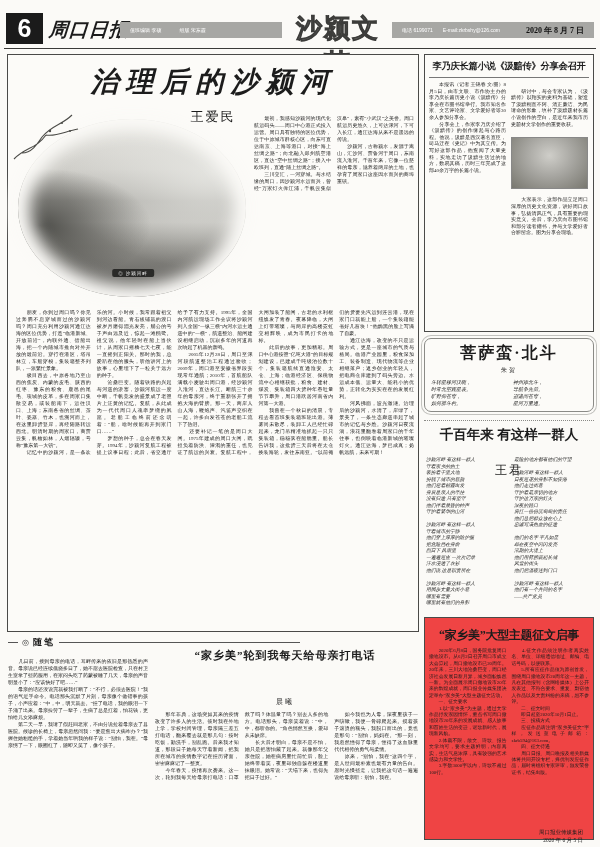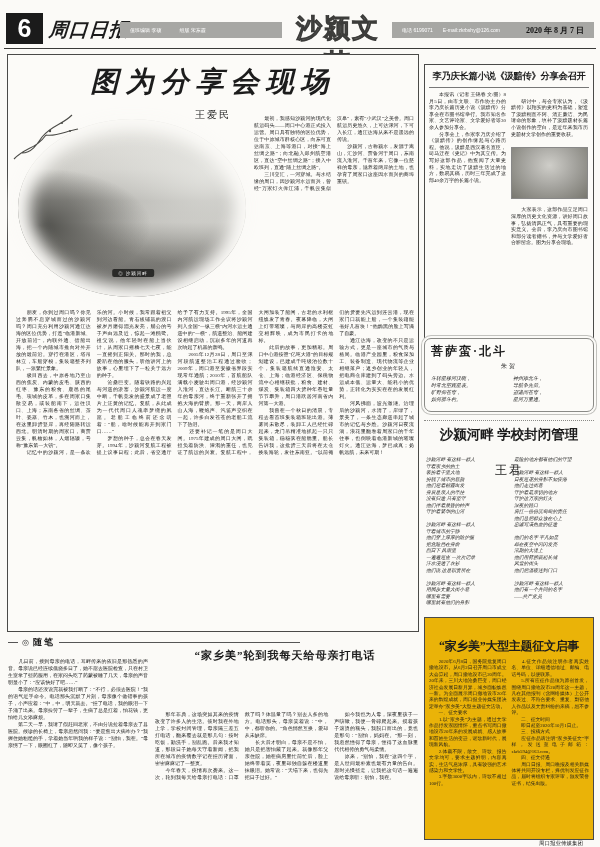--- a/index.html
+++ b/index.html
@@ -16,21 +16,21 @@
   .hbar2 { left:392px; width:202px; gap:10px; }
   .hbar .tiny { color:#fff; font-size:5px; font-family:"Liberation Sans",sans-serif; white-space:nowrap; }
   .hdate { color:#111; font-size:8px; font-weight:bold; white-space:nowrap; margin-left:auto; }
   .secttitle { position:absolute; left:286px; top:11px; width:104px; height:35px; text-align:center;
                font-size:26px; font-weight:bold; color:#6e6e6b; -webkit-text-stroke:0.8px #3c3c3a; letter-spacing:2px; line-height:35px; }
   .hrule { position:absolute; left:4px; top:48px; width:592px; border-top:1.5px solid #3a3a38; }
 
   
   .mainbox { position:absolute; left:7px; top:54px; width:412px; height:578px; border:1px solid #4a4a48; background:#fcfbf8; }
   .main-title { margin-top:8px; text-align:center; font-size:28px; font-weight:900; font-style:italic; letter-spacing:7px; }
-  .main-author { text-align:center; font-size:10px; margin-top:7px; letter-spacing:2px; }
+  .main-author { text-align:center; font-size:13px; margin-top:7px; letter-spacing:2px; }
   .photo-zone { position:absolute; left:8px; top:58px; width:234px; height:190px; }
   .photo-oval { position:absolute; left:2px; top:6px; width:228px; height:178px; border-radius:50%;
     background:
       radial-gradient(ellipse at 10% 60%, rgba(60,60,56,.85) 0%, rgba(60,60,56,0) 38%),
       radial-gradient(ellipse at 85% 30%, rgba(230,230,226,.9) 0%, rgba(230,230,226,0) 55%),
       linear-gradient(180deg,#e3e2dd 0%,#cfcec9 28%,#a9a8a3 46%,#b8b7b2 58%,#8e8d88 72%,#6c6b67 88%,#5c5b57 100%);
     box-shadow: inset 0 0 16px 12px #fbfaf7, 0 0 10px 8px #fbfaf7; }
   .photo-caption { position:absolute; left:50%; bottom:26px; transform:translateX(-50%);
     background:#2a2a28; color:#fff; font-size:4.5px; padding:1.5px 6px; border-radius:2px; letter-spacing:1px; }
   .branch { position:absolute; left:-4px; top:-4px; }
@@ -48,42 +48,42 @@
   .banner { position:absolute; left:152px; top:648px; width:266px; text-align:center; font-size:11px; font-weight:bold; letter-spacing:1px; }
   .essay-col1 { position:absolute; left:8px; top:658px; width:140px; height:182px; overflow:hidden;
     font-size:5px; line-height:7px; text-align:justify; white-space:pre-line; }
   .essay-title { position:absolute; left:155px; top:668px; width:260px; text-align:center;
     font-size:20px; font-weight:900; font-style:italic; letter-spacing:5px; }
   .essay-author { position:absolute; left:155px; top:697px; width:260px; text-align:center; font-size:7px; letter-spacing:2px; }
   .essay-body { position:absolute; left:155px; top:711px; width:263px; height:129px; overflow:hidden;
     column-count:3; column-gap:6px; font-size:5px; line-height:7px; text-align:justify; white-space:pre-line; }
 
   
-  .newsbox { position:absolute; left:424px; top:54px; width:170px; height:278px; border:1px solid #4a4a48; padding:5px 4px; background:#fcfbf8;margin-top:10px; }
+  .newsbox { position:absolute; left:424px; top:54px; width:170px; height:278px; border:1px solid #4a4a48; padding:5px 4px; background:#fcfbf8; }
   .news-title { text-align:center; font-size:9.3px; font-weight:bold; white-space:nowrap; letter-spacing:-0.3px; border-bottom:1px solid #777; padding-bottom:4px; }
   .news-cols { display:flex; gap:5px; margin-top:4px; }
   .news-col { width:77px; font-size:5px; line-height:6.6px; text-align:justify; white-space:pre-line; overflow:hidden; height:244px; }
   .news-photo { width:77px; height:52px; margin:2px 0;
     background: radial-gradient(ellipse at 50% 35%, #cfcec9 0%, #a7a6a1 45%, #78776f 100%); border:0.5px solid #888; }
 
   .cibox { position:absolute; left:424px; top:338px; width:170px; height:74px; border:1px solid #8a8a86; border-radius:7px;
     box-shadow:0 0 0 2px #fbfaf7, 0 0 0 3px #c2c2be; padding:4px 6px; background:#fcfbf8; }
-  .ci-title { text-align:left; font-size:12px; font-weight:bold; letter-spacing:2px; }
+  .ci-title { text-align:center; font-size:16px; font-weight:bold; letter-spacing:2px; }
   .ci-author { text-align:center; font-size:6px; margin-top:2px; letter-spacing:2px; }
   .ci-verse { display:flex; gap:8px; margin-top:4px; }
   .ci-col { flex:1; font-size:5px; line-height:7px; font-style:italic; white-space:pre-line; }
 
   .dotsep { position:absolute; left:424px; top:420px; width:170px; border-top:1.5px dotted #8a8a86; }
 
   .poem2-title { position:absolute; left:424px; top:426px; width:170px; text-align:center; font-size:13.5px; font-weight:bold; white-space:nowrap; }
   .poem2-author { position:absolute; left:424px; top:462px; width:170px; text-align:center; font-size:12px; letter-spacing:2px; }
   .poem2-body { position:absolute; left:426px; top:457px; width:168px; height:156px; display:flex; gap:8px; overflow:hidden; }
   .poem2-col { flex:1; font-size:4.8px; line-height:6.5px; font-style:italic; white-space:pre-line; }
 
-  .noticebox { position:absolute; left:424px; top:617px; width:170px; height:223px; border:1px solid #4a4a48; padding:20px 4px; background:#eab308; }
+  .noticebox { position:absolute; left:424px; top:617px; width:170px; height:223px; border:1px solid #4a4a48; padding:9px 4px; background:#ef4444; }
   .notice-title { text-align:center; font-size:12px; font-weight:bold; white-space:nowrap; letter-spacing:-0.3px; }
   .notice-text { margin-top:4px; column-count:2; column-gap:5px; font-size:4.8px; line-height:6.4px; text-align:justify; white-space:pre-line; height:178px; overflow:hidden; }
   .notice-sign { text-align:right; font-size:5.5px; line-height:8px; padding-right:6px; margin-top:2px; white-space:pre-line; }
 </style>
 </head>
 <body>
 
 <div class="page">
 
   <div class="pgnum">6</div>
@@ -94,21 +94,21 @@
   </div>
   <div class="secttitle">沙颍文艺</div>
   <div class="hbar hbar2">
     <span class="tiny">电话 6199071</span>
     <span class="tiny">E-mail:zkrbshy@126.com</span>
     <span class="hdate">2020 年 8 月 7 日</span>
   </div>
   <div class="hrule"></div>
 
   <div class="mainbox">
-    <div class="main-title">图为分享会现场</div>
+    <div class="main-title">治理后的沙颍河</div>
     <div class="main-author">王爱民</div>
     <div class="photo-zone">
       <div class="photo-oval"></div>
       <svg class="branch" width="70" height="56" viewBox="0 0 70 56">
         <path d="M2,50 C14,38 24,40 34,26 M10,44 C20,44 26,34 30,28 M30,28 C40,16 50,16 60,6 M34,26 C44,28 54,22 66,20" fill="none" stroke="#4c4c48" stroke-width="1.1"></path>
         <circle cx="38" cy="22" r="1.2" fill="#4c4c48"></circle>
           <circle cx="50" cy="14" r="1" fill="#4c4c48"></circle>
           <circle cx="58" cy="22" r="1" fill="#4c4c48"></circle>
       </svg>
       <div class="photo-caption">◎ 沙颍河畔</div>
@@ -132,20 +132,21 @@
   <div class="suibi-row">
     <span class="pre"></span>
     <span class="suibi-glyph">◎</span>
     <span class="suibi-label">随笔</span>
     <span class="post"></span>
   </div>
   <div class="banner">“家乡美”轮到我每天给母亲打电话</div>
   <div class="essay-col1">　　几日前，接到母亲的电话，耳畔传来的依旧是那熟悉的声音。母亲说已经连续低烧多日了，她不愿去医院检查，只在村卫生室拿了些药服用，在家闷头吃了药蒙被睡了几天，母亲的声音明显小了：“应该快好了吧……”
 　　母亲的话还没说完就被我打断了：“不行，必须去医院！”我的语气近乎命令。电话那头沉默了片刻，母亲像个做错事的孩子，小声应着：“中，中，明天就去。”挂了电话，我的眼泪一下子涌了出来。母亲操劳了一辈子，生病了总是扛着，怕花钱，更怕给儿女添麻烦。
 　　第二天一早，我请了假赶回老家，不由分说拉着母亲去了县医院。候诊的长椅上，母亲忽然问我：“要是查出大病咋办？”我握住她粗糙的手，学着她当年哄我的样子说：“别怕，我在。”母亲愣了一下，眼圈红了，随即又笑了，像个孩子。</div>
+  <div class="essay-author">晨曦</div>
   <div class="essay-body">　　那年非典，这场突如其来的疫情改变了许多人的生活。彼时我在外地上学，学校封闭管理，母亲隔三差五打电话，翻来覆去就是那几句：按时吃饭，勤洗手，别乱跑。后来我才知道，那段日子她每天守着新闻，把我所在城市的疫情数字记在挂历背面，密密麻麻记了一整页。
 　　今年春天，疫情再次袭来。这一次，轮到我每天给母亲打电话：口罩戴了吗？体温量了吗？别去人多的地方。电话那头，母亲笑着说：“中，中，都听你的。”角色悄然互换，爱却从未缺席。
 　　长大后才明白，母亲不是不怕，她只是把害怕藏了起来。就像那年父亲住院，她在病房里忙前忙后，脸上始终带着笑，夜里却独自躲在楼道里抹眼泪。她常说：“天塌下来，也得先把日子过好。”
 　　如今我也为人母，深夜里孩子一声咳嗽，我便一骨碌爬起来。摸着孩子滚烫的额头，我脱口而出的，竟也是那句：“别怕，妈妈在。”那一刻，我忽然懂得了母亲，懂得了这血脉里代代相传的勇气与柔情。
 　　原来，“别怕，我在”这四个字，是人世间最朴素也最有力量的告白。愿时光慢些走，让我把这句话一遍遍说给母亲听：别怕，我在。</div>
 
   <div class="newsbox">
     <div class="news-title">李乃庆长篇小说《汲黯传》分享会召开</div>
     <div class="news-cols">
       <div class="news-col">　　本报讯（记者 王锦春 文/图）8月5日，由市文联、市作协主办的李乃庆长篇历史小说《汲黯传》分享会在市图书馆举行。我市知名作家、文艺评论家、文学爱好者等30余人参加分享会。
@@ -168,21 +169,21 @@
 如何辨斗杓。</div>
       <div class="ci-col">神州添北斗，
 导航争先后。
 迢递问苍穹，
 星河万里通。</div>
     </div>
   </div>
 
   <div class="dotsep"></div>
 
-  <div class="poem2-title">沙颍河畔 学校封闭管理</div>
+  <div class="poem2-title">千百年来 有这样一群人</div>
   <div class="poem2-author">王君</div>
   <div class="poem2-body">
     <div class="poem2-col">沙颍河畔 有这样一群人
 守着家乡的热土
 装扮着千里大地
 扮靓了城市的容颜
 他们迎着朝霞出发
 身后是亲人的牵挂
 没有归途 只有坚守
 他们伴着晨昏的钟声

